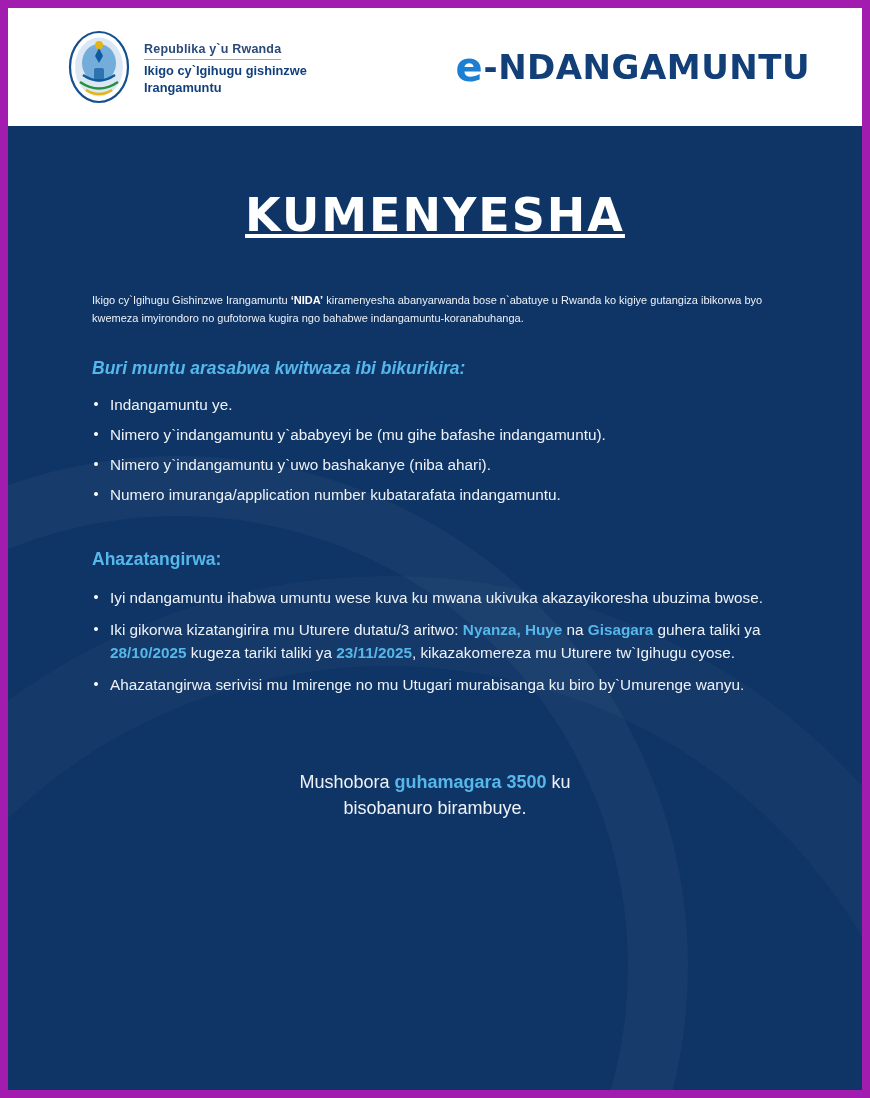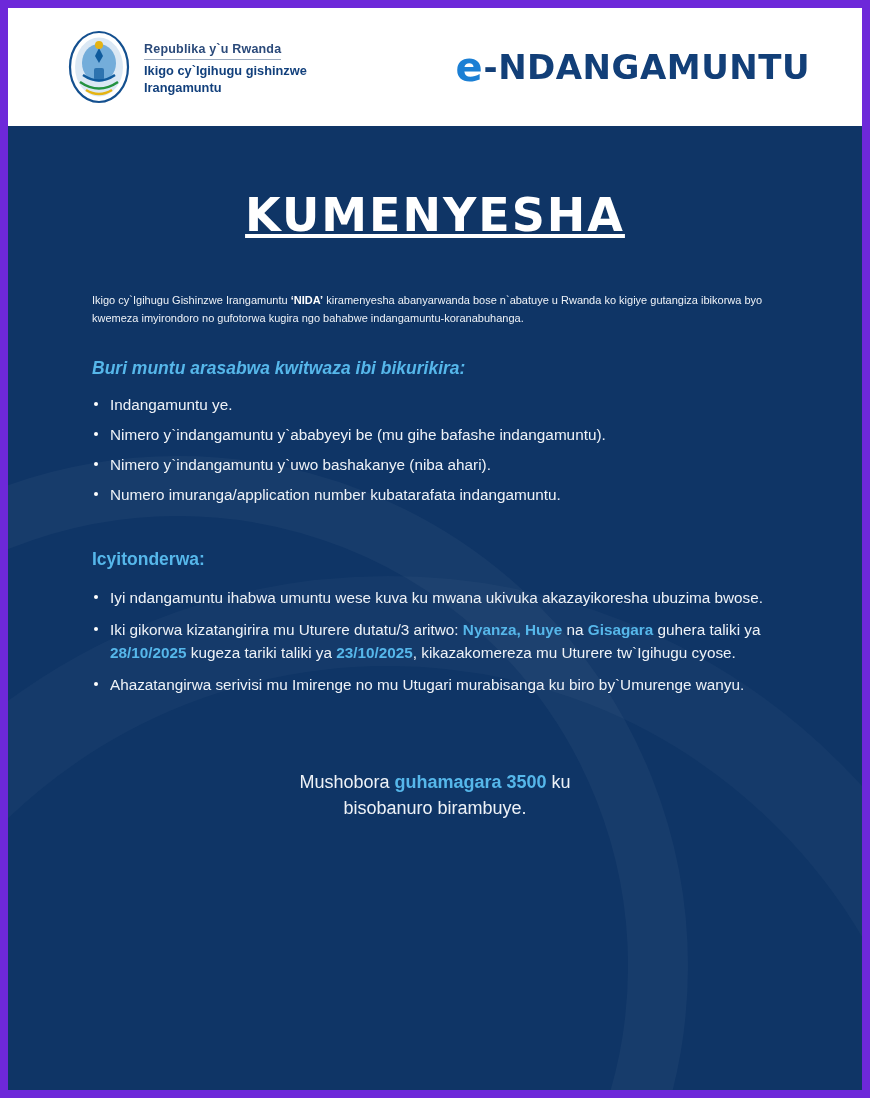--- a/index.html
+++ b/index.html
@@ -10,21 +10,21 @@
   body {
     width: 870px;
     height: 1098px;
     font-family: "Liberation Sans", sans-serif;
     overflow: hidden;
   }
   .poster {
     position: relative;
     width: 870px;
     height: 1098px;
-    background: #6d28d9;
+    background: #a21caf;
     box-sizing: border-box;
     padding: 8px 8px 0 8px;
   }
   
   .header {
     position: relative;
     height: 118px;
     background: #ffffff;
     display: flex;
     align-items: center;
@@ -229,28 +229,28 @@
 
       <div class="subhead">Buri muntu arasabwa kwitwaza ibi bikurikira:</div>
 
       <ul class="list">
         <li>Indangamuntu ye.</li>
         <li>Nimero y`indangamuntu y`ababyeyi be (mu gihe bafashe indangamuntu).</li>
         <li>Nimero y`indangamuntu y`uwo bashakanye (niba ahari).</li>
         <li>Numero imuranga/application number kubatarafata indangamuntu.</li>
       </ul>
 
-      <div class="note-head">Icyitonderwa:</div>
+      <div class="note-head">Ahazatangirwa:</div>
 
       <ul class="list spaced">
         <li>
           <span>Iyi ndangamuntu ihabwa umuntu wese kuva ku mwana ukivuka akazayikoresha ubuzima bwose.</span>
         </li>
         <li>
-          <span>Iki gikorwa kizatangirira mu Uturere dutatu/3 aritwo: </span><span class="hl">Nyanza, Huye</span><span> na </span><span class="hl">Gisagara</span><span> guhera taliki ya </span><span class="hl">28/10/2025</span><span> kugeza tariki taliki ya </span><span class="hl">23/10/2025</span><span>, kikazakomereza mu Uturere tw`Igihugu cyose.</span>
+          <span>Iki gikorwa kizatangirira mu Uturere dutatu/3 aritwo: </span><span class="hl">Nyanza, Huye</span><span> na </span><span class="hl">Gisagara</span><span> guhera taliki ya </span><span class="hl">28/10/2025</span><span> kugeza tariki taliki ya </span><span class="hl">23/11/2025</span><span>, kikazakomereza mu Uturere tw`Igihugu cyose.</span>
         </li>
         <li>
           <span>Ahazatangirwa serivisi mu Imirenge no mu Utugari murabisanga ku biro by`Umurenge wanyu.</span>
         </li>
       </ul>
 
       <div class="footer">
         <span>Mushobora </span><span class="hl">guhamagara 3500</span><span> ku</span><br>
         <span>bisobanuro birambuye.</span>
       </div>

